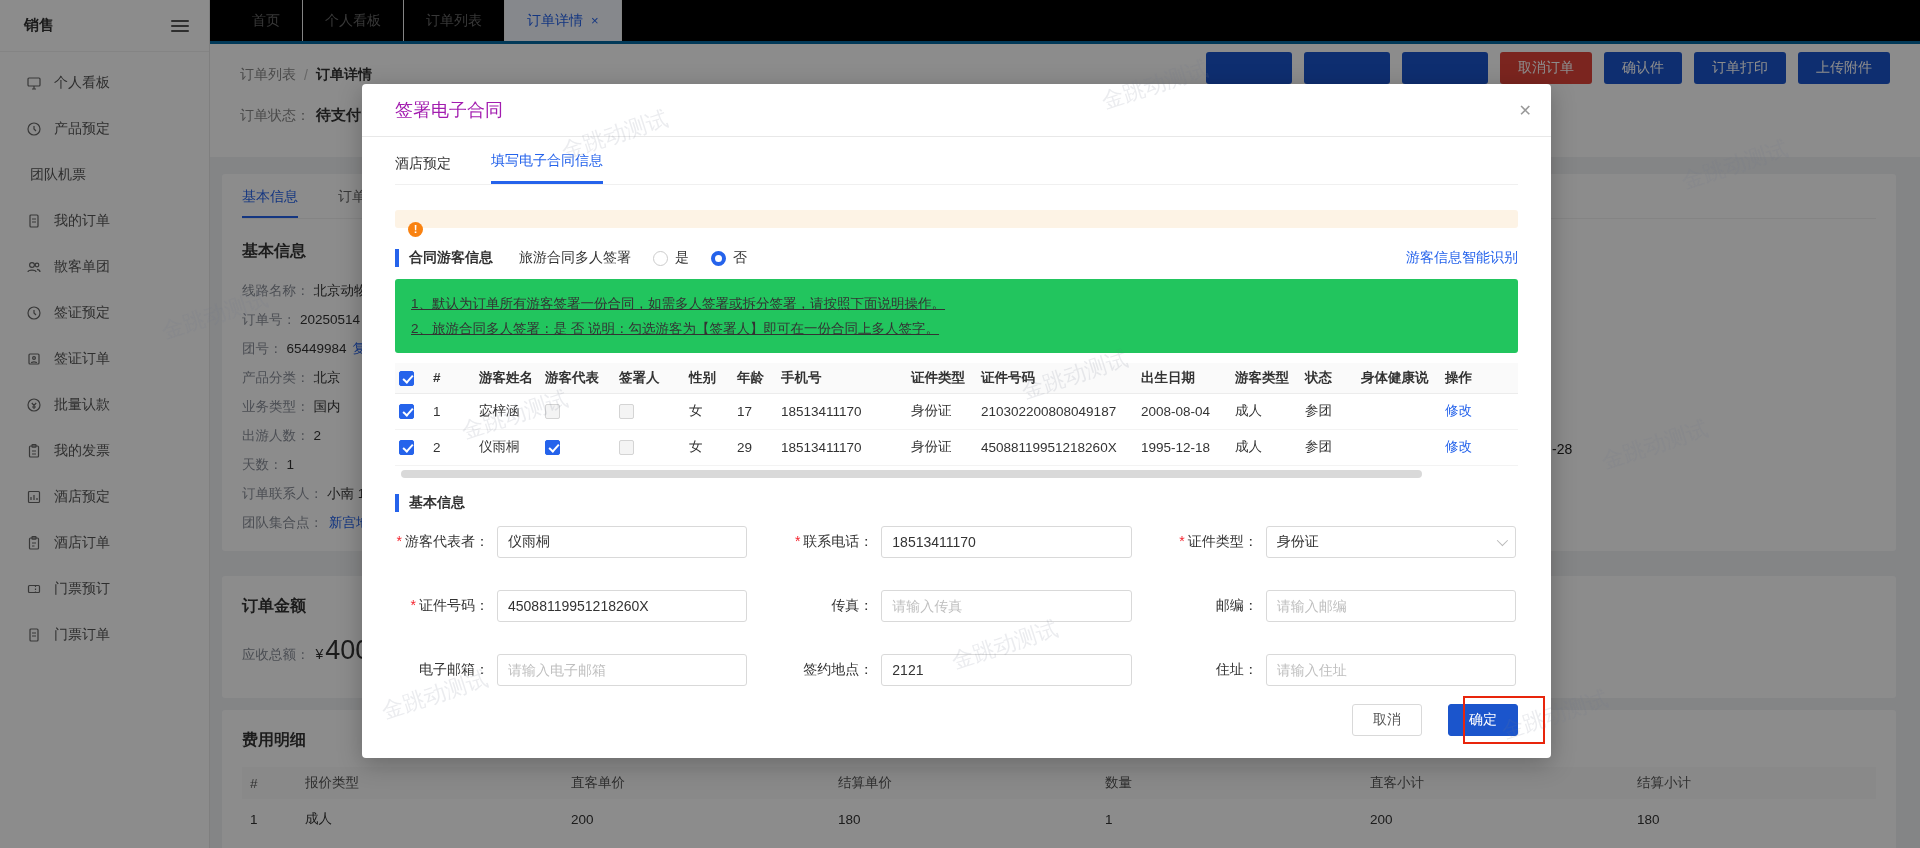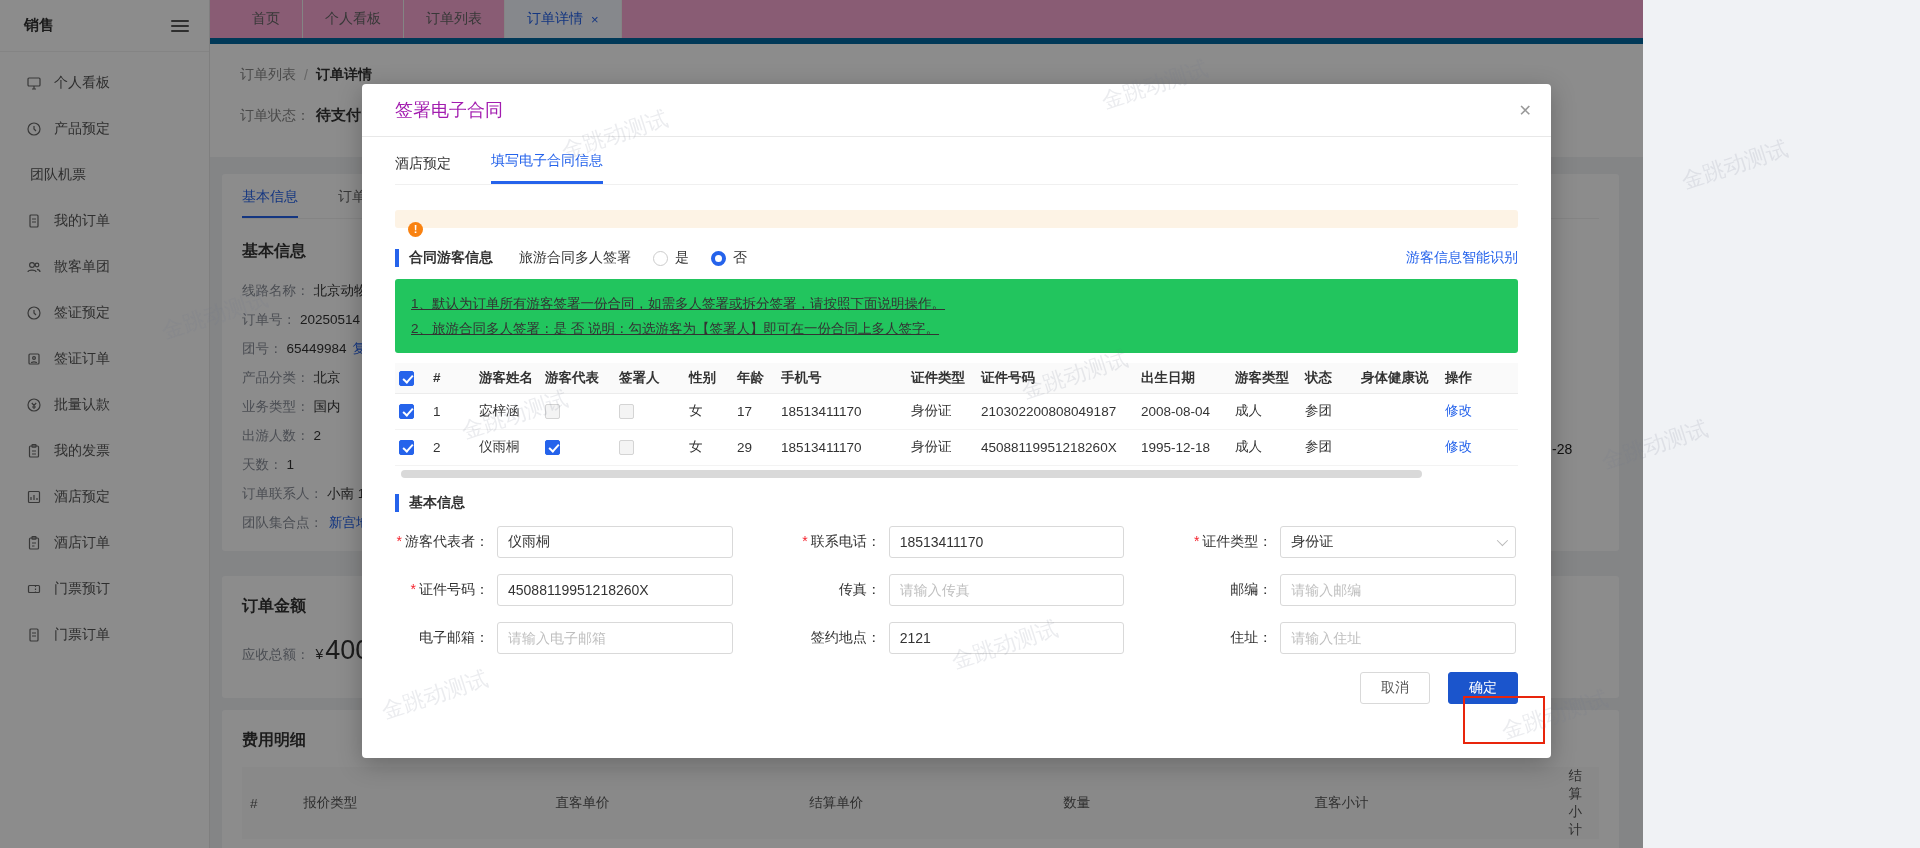--- a/index.html
+++ b/index.html
@@ -1,37 +1,37 @@
 <!DOCTYPE html>
 <html><head>
 <meta charset="utf-8">
 <style>
   * { margin:0; padding:0; box-sizing:border-box; }
   html,body { width:1920px; height:848px; overflow:hidden; background:#f0f2f5;
     font-family:"Liberation Sans","DejaVu Sans",sans-serif; font-size:14px; color:#333; }
-  .app { position:relative; width:1643px; height:848px; }
+  .app { position:relative; width:1920px; height:848px; }
 
   
   .sidebar { position:absolute; left:0; top:0; width:210px; height:848px; background:#fff;
     border-right:1px solid #e8e8e8; z-index:1; }
   .sb-head { height:52px; display:flex; align-items:center; justify-content:space-between;
     padding:0 20px 0 24px; border-bottom:1px solid #f0f0f0; }
   .sb-title { font-size:15px; font-weight:bold; color:#333; }
   .sb-burger { width:18px; cursor:pointer; }
   .sb-burger i { display:block; height:2px; background:#555; margin:3px 0; border-radius:1px; }
   .sb-list { padding-top:8px; }
   .sb-item { height:46px; display:flex; align-items:center; padding-left:26px; color:#555;
     font-size:14px; cursor:pointer; }
   .sb-item svg { width:16px; height:16px; margin-right:12px; stroke:#666; fill:none;
     stroke-width:1.2; flex:none; }
   .sb-item.noicon { padding-left:30px; }
 
   
   .main { position:absolute; left:210px; top:0; right:0; height:848px; }
-  .tabbar { height:44px; background:#f9a8d4; border-bottom:6px solid #0369a1; display:flex;
+  .tabbar { height:44px; background:#000000; border-bottom:3px solid #0369a1; display:flex;
     align-items:stretch; padding-left:20px; }
   .ttab { display:flex; align-items:center; padding:0 22px; color:#666; font-size:14px;
     border-right:1px solid #f0f0f0; cursor:pointer; }
   .ttab.active { color:#2563eb; background:#f5f8ff; }
   .ttab .x { margin-left:8px; font-size:13px; color:#2563eb; }
   .pg-head { background:#fff; height:113px; padding:0 0 0 30px; }
   .crumb { display:flex; align-items:center; padding-top:22px; font-size:14px; }
   .crumb .c1 { color:#888; cursor:pointer; }
   .crumb .sep { margin:0 8px; color:#bbb; }
   .crumb .c2 { color:#333; font-weight:bold; }
@@ -108,32 +108,32 @@
     background:#fff; position:relative; vertical-align:middle; cursor:pointer; }
   .cb.dis { background:#f4f4f4; }
   .cb.on { background:#2563eb; border-color:#2563eb; }
   .cb.on::after { content:""; position:absolute; left:4.5px; top:1.5px; width:4px; height:8px;
     border:solid #fff; border-width:0 2px 2px 0; transform:rotate(42deg); }
   .hscroll { height:8px; margin-top:4px; position:relative; }
   .hscroll .thumb { position:absolute; left:6px; right:96px; height:8px; background:#d9d9d9;
     border-radius:4px; }
   .m-form { margin-top:16px; }
   .fm-grid { display:grid; grid-template-columns:1fr 1fr 1fr; column-gap:54px; row-gap:16px;
-    margin-top:14px; padding-right:2px; }
+    margin-top:14px; padding-right:2px;gap:32px; }
   .fm-item { display:flex; align-items:center; }
   .fm-item .flb { width:102px; text-align:right; color:#333; font-size:14px; flex:none;
     padding-right:8px; white-space:nowrap; }
   .fm-item .flb .st { color:#f5222d; margin-right:3px; }
   .fm-item input, .fm-item .sel { flex:1; height:32px; border:1px solid #d9d9d9; border-radius:3px;
     padding:0 10px; font-size:14px; color:#333; font-family:inherit; background:#fff; }
   .fm-item input::placeholder { color:#bfbfbf; }
   .sel { display:flex; align-items:center; justify-content:space-between; cursor:pointer; }
   .sel .chev { width:8px; height:8px; border-right:1.5px solid #b9b9b9;
     border-bottom:1.5px solid #b9b9b9; transform:rotate(45deg) translateY(-2px); }
-  .m-foot { display:flex; justify-content:flex-end; gap:18px; margin-top:18px; }
+  .m-foot { display:flex; justify-content:flex-end; gap:26px; margin-top:18px; }
   .btn { height:32px; padding:0 20px; border-radius:3px; font-size:14px; cursor:pointer;
     font-family:inherit; }
   .btn.plain { background:#fff; border:1px solid #d9d9d9; color:#555; }
   .btn.primary { background:#1b55cc; border:1px solid #1b55cc; color:#fff; }
   .annot { position:absolute; left:1463px; top:696px; width:82px; height:48px;
     border:2px solid #e8250c; z-index:55; pointer-events:none; }
 
   .wm { position:absolute; z-index:60; color:rgba(110,120,140,0.14); font-size:22px;
     transform:rotate(-18deg); pointer-events:none; white-space:nowrap; }
 </style>
@@ -268,20 +268,29 @@
       <div class="crumb">
         <span class="c1">订单列表</span>
         <span class="sep">/</span>
         <span class="c2">订单详情</span>
       </div>
       <div class="statusrow">
         <span>订单状态：</span><b>待支付</b>
       </div>
     </div>
 
+    <div class="hdr-actions">
+      <button class="hbtn stub"></button>
+      <button class="hbtn stub"></button>
+      <button class="hbtn stub"></button>
+      <button class="hbtn red">取消订单</button>
+      <button class="hbtn">确认件</button>
+      <button class="hbtn">订单打印</button>
+      <button class="hbtn">上传附件</button>
+    </div>
   </div>
 
   <div class="card card1">
     <div class="ctabs">
       <div class="ctab active">基本信息</div>
       <div class="ctab">订单</div>
     </div>
     <div class="sec-h">基本信息</div>
     <div class="f-list">
       <div class="f-row">

